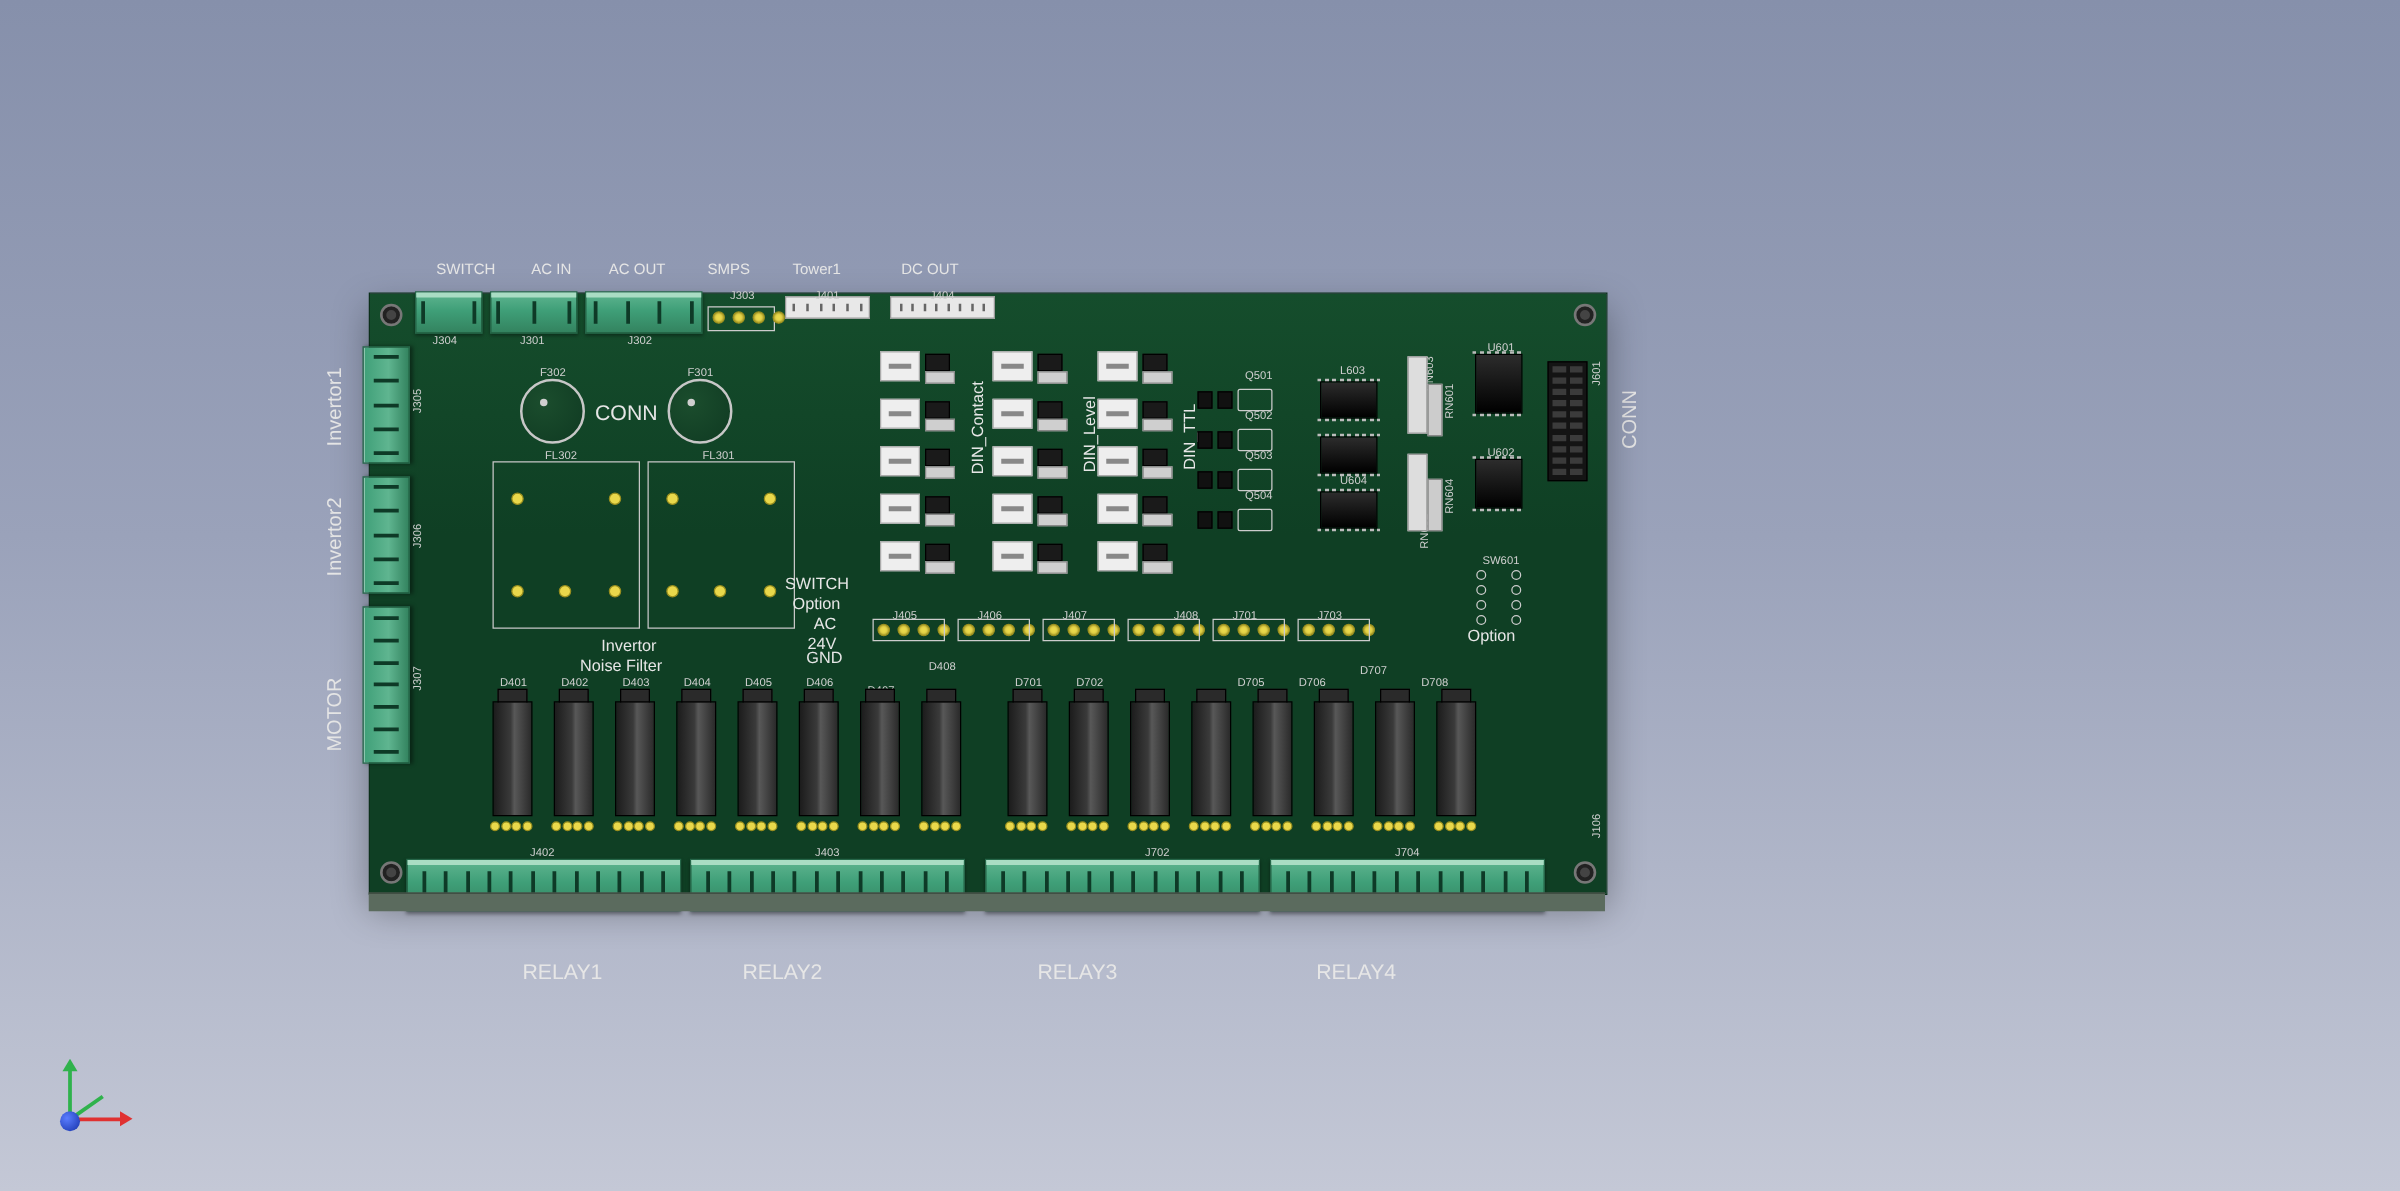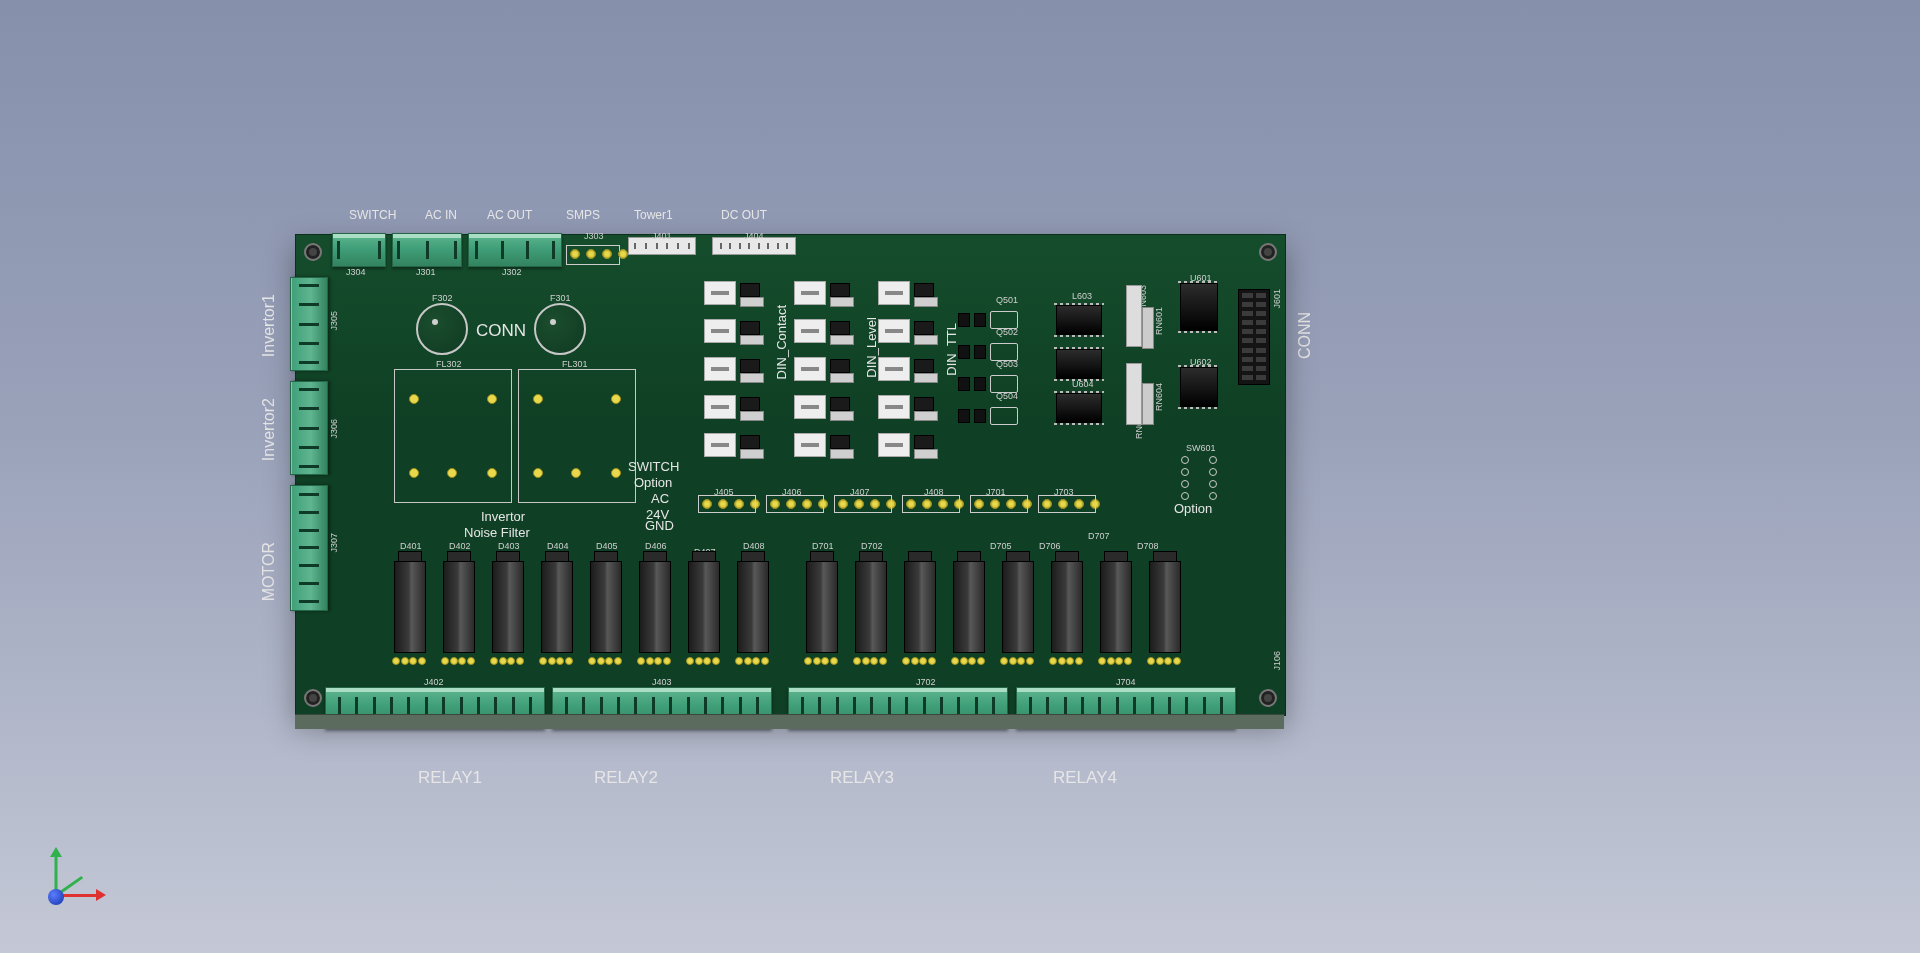--- a/index.html
+++ b/index.html
@@ -417,21 +417,21 @@
 
     <div class="ref" style="left:554px;top:252px">J407</div>
     <div class="hdr" style="left:542px;top:264px">
         <span></span>
         <span></span>
         <span></span>
         <span></span>
       </div>
     <div style="position:absolute;left:538px;top:260px;width:56px;height:16px;border:1px solid #ccc"></div>
 
-    <div class="ref" style="left:628px;top:252px">J408</div>
+    <div class="ref" style="left:643px;top:252px">J408</div>
     <div class="hdr" style="left:610px;top:264px">
         <span></span>
         <span></span>
         <span></span>
         <span></span>
       </div>
     <div style="position:absolute;left:606px;top:260px;width:56px;height:16px;border:1px solid #ccc"></div>
 
     <div class="ref" style="left:690px;top:252px">J701</div>
     <div class="hdr" style="left:678px;top:264px">
@@ -451,21 +451,21 @@
       </div>
     <div style="position:absolute;left:742px;top:260px;width:56px;height:16px;border:1px solid #ccc"></div>
 
     <div class="ref" style="left:104px;top:306px">D401</div>
     <div class="ref" style="left:153px;top:306px">D402</div>
     <div class="ref" style="left:202px;top:306px">D403</div>
     <div class="ref" style="left:251px;top:306px">D404</div>
     <div class="ref" style="left:300px;top:306px">D405</div>
     <div class="ref" style="left:349px;top:306px">D406</div>
     <div class="ref" style="left:398px;top:312px">D407</div>
-    <div class="ref" style="left:447px;top:306px">D408</div>
+    <div class="ref" style="left:447px;top:293px">D408</div>
     <div class="ref" style="left:516px;top:306px">D701</div>
     <div class="ref" style="left:565px;top:306px">D702</div>
     <div class="ref" style="left:694px;top:306px">D705</div>
     <div class="ref" style="left:743px;top:306px">D706</div>
     <div class="ref" style="left:792px;top:296px">D707</div>
     <div class="ref" style="left:841px;top:306px">D708</div>
 
     <div id="relay-row"></div>
 
     <div class="term" style="left:29px;top:452px;width:218px;height:40px">

